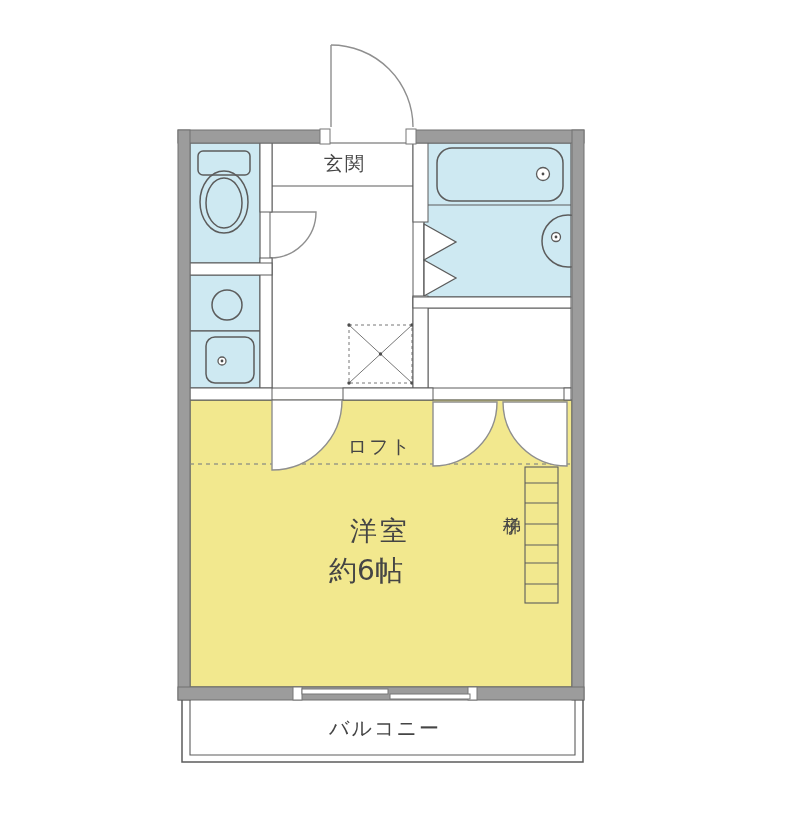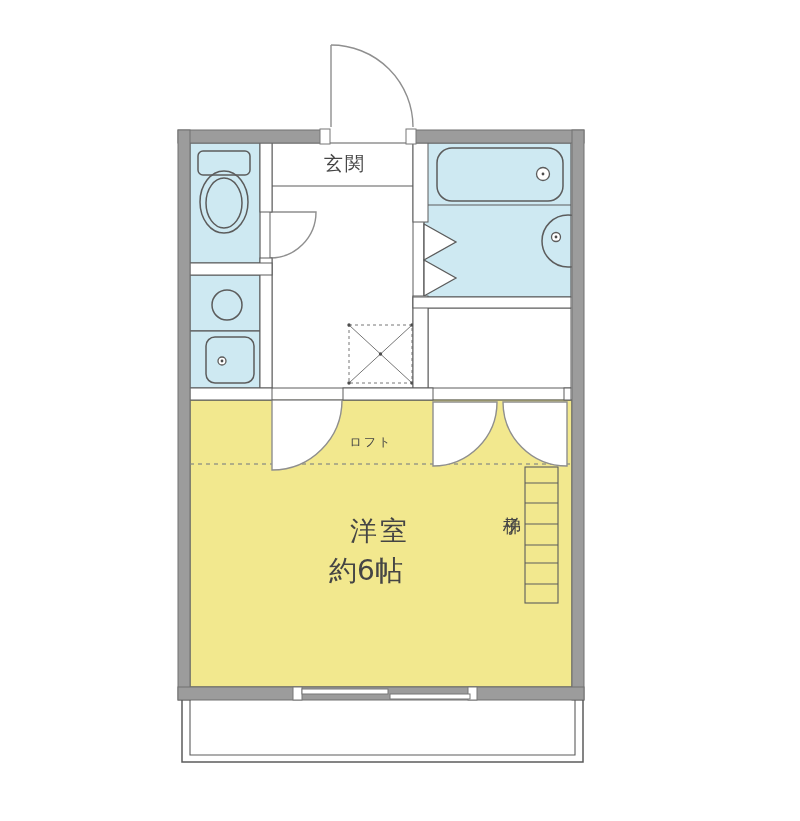--- a/index.html
+++ b/index.html
@@ -18,21 +18,21 @@
   .doorarc{fill:#ffffff;stroke:#8f8f8f;stroke-width:1.4;}
   .arcline{fill:none;stroke:#8f8f8f;stroke-width:1.4;}
   .dash{fill:none;stroke:#9a9a85;stroke-width:1.3;stroke-dasharray:4 4;}
   .xdash{fill:#ffffff;stroke:#777;stroke-width:1;stroke-dasharray:3 3;}
   .xline{fill:none;stroke:#777;stroke-width:1;}
   .dot{fill:#4c4c4c;}
   .jamb{fill:#ffffff;stroke:#777;stroke-width:1;}
   
   .lbl{position:absolute;color:#454545;white-space:nowrap;transform:translateX(-50%);}
   .lbl-entrance{left:345px;top:151px;font-size:19px;letter-spacing:2px;}
-  .lbl-loft{left:371px;top:434px;font-size:12px;letter-spacing:2px;}
+  .lbl-loft{left:380px;top:434px;font-size:19px;letter-spacing:2px;}
   .lbl-room{left:380px;top:513px;font-size:27px;letter-spacing:3px;}
   .lbl-size{left:366px;top:552px;font-size:28px;}
   .lbl-ladder{left:500px;top:502px;font-size:18px;writing-mode:vertical-rl;text-orientation:upright;transform:none;letter-spacing:2px;}
   .lbl-balcony{left:385px;top:715px;font-size:20px;letter-spacing:2px;}
 </style>
 </head>
 <body>
 
 <div class="stage">
   <svg width="800" height="821" viewBox="0 0 800 821">
@@ -145,13 +145,14 @@
       <path class="thin" d="M182,700 V762 H583 V700" style="stroke-width:1.5"></path>
       <path class="thin" d="M190,700 V755 H575 V700"></path>
     </g>
   </svg>
 
   <div class="lbl lbl-entrance">玄関</div>
   <div class="lbl lbl-loft">ロフト</div>
   <div class="lbl lbl-room">洋室</div>
   <div class="lbl lbl-size">約6帖</div>
   <div class="lbl lbl-ladder">梯子</div>
+  <div class="lbl lbl-balcony">バルコニー</div>
 </div>
 
 </body></html>

